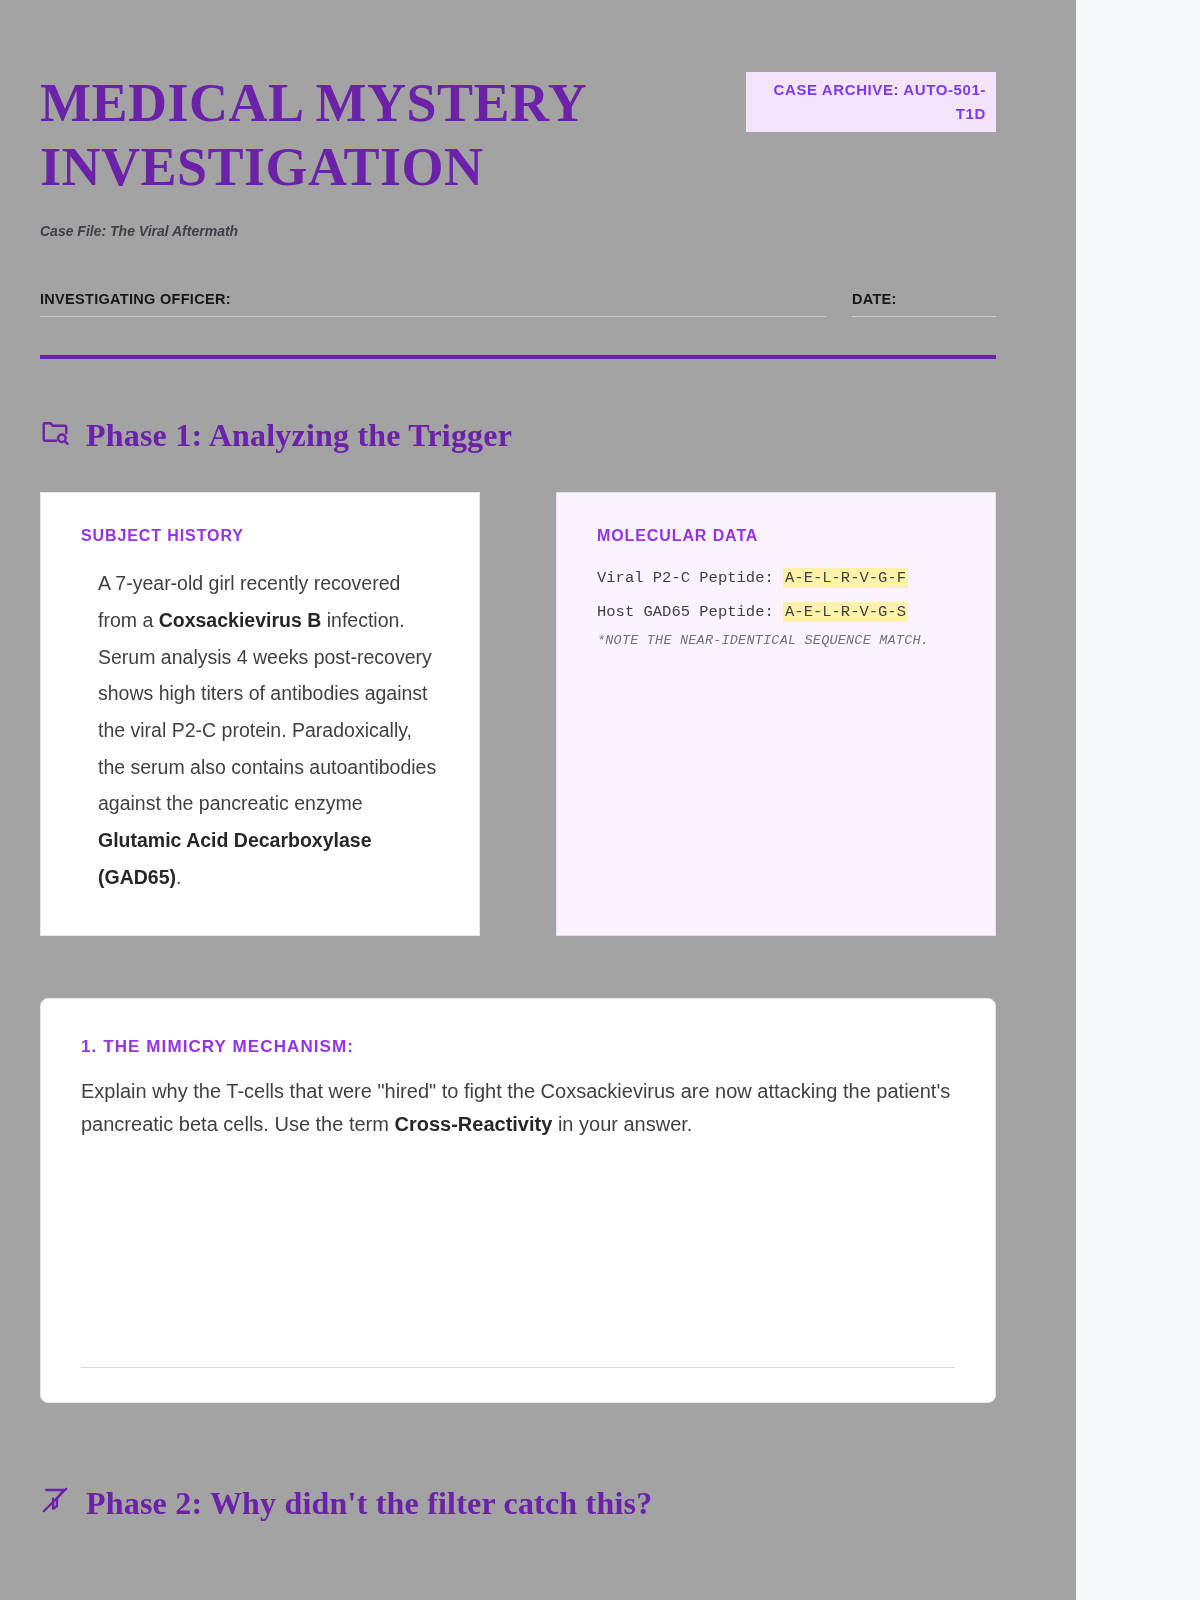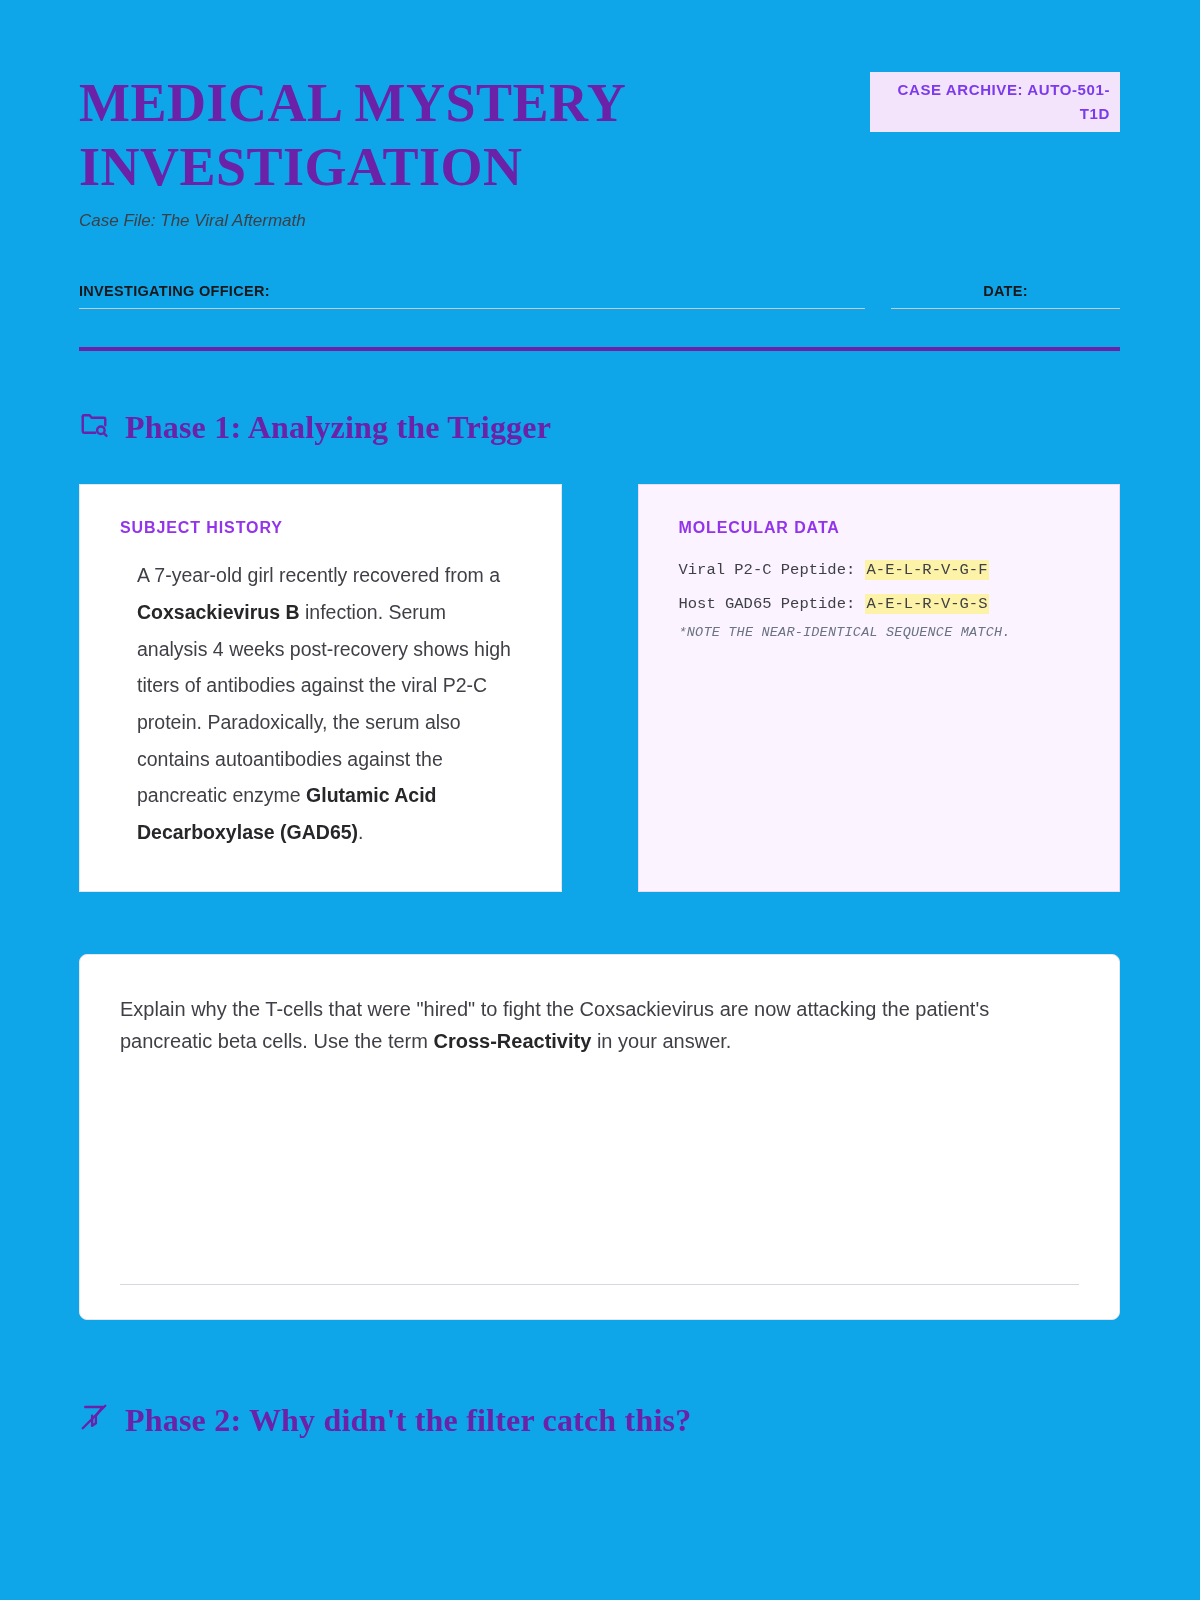--- a/index.html
+++ b/index.html
@@ -3,24 +3,24 @@
 <meta charset="utf-8">
 <style>
   * { box-sizing: border-box; }
   html, body {
     margin: 0;
     padding: 0;
     background: #f7f8fb;
     font-family: "Liberation Sans", sans-serif;
   }
   .page {
-    width: 1200px;
+    width: 1076px;
     min-height: 1600px;
-    background: #0ea5e9;
-    padding: 72px 80px 0 79px;
+    background: #a3a3a3;
+    padding: 72px 80px 0 40px;
     position: relative;
   }
 
   
   .header {
     display: flex;
     align-items: flex-start;
     justify-content: space-between;
   }
   .title-block { max-width: 640px; }
@@ -28,23 +28,24 @@
     font-family: "Liberation Serif", serif;
     font-weight: bold;
     font-size: 54px;
     line-height: 1.18;
     letter-spacing: 0.5px;
     color: #6b21a8;
     margin: 0;
   }
   .subtitle {
     font-style: italic;
-    font-size: 17px;
-    color: #3f3f46;
-    margin-top: 12px;
+    font-size: 14px;
+    color: #3f3f46;
+    margin-top: 24px;
+    font-weight: bold;
   }
   .archive-badge {
     background: #f3e3fb;
     color: #7c3aed;
     font-weight: bold;
     font-size: 15px;
     letter-spacing: 0.6px;
     padding: 6px 10px;
     text-align: right;
     max-width: 250px;
@@ -59,21 +60,21 @@
   }
   .meta-field {
     border-bottom: 1px solid #c9c9d1;
     padding-bottom: 9px;
     font-size: 14.5px;
     font-weight: bold;
     color: #18181b;
     letter-spacing: 0.3px;
   }
   .meta-officer { flex: 0 0 786px; }
-  .meta-date { flex: 1; text-align: center; }
+  .meta-date { flex: 1; }
 
   .divider-bold {
     height: 4px;
     background: #6b21a8;
     margin-top: 38px;
   }
 
   
   .phase-heading {
     display: flex;
@@ -224,20 +225,21 @@
       </div>
       <div class="mono-line">
         <span>Host GAD65 Peptide: </span><span class="hl">A-E-L-R-V-G-S</span>
       </div>
       <div class="mono-note">*NOTE THE NEAR-IDENTICAL SEQUENCE MATCH.</div>
     </div>
 
   </div>
 
   <div class="question-card">
+    <div class="question-label">1. THE MIMICRY MECHANISM:</div>
     <div class="question-text">
       <span>Explain why the T-cells that were "hired" to fight the Coxsackievirus are now attacking the patient's pancreatic beta cells. Use the term </span><b>Cross-Reactivity</b><span> in your answer.</span>
     </div>
     <div class="answer-space"></div>
   </div>
 
   <div class="phase-heading second">
     <span class="phase-icon">
       <svg width="30" height="30" viewBox="0 0 24 24" fill="none" stroke="#6b21a8" stroke-width="1.9" stroke-linecap="round" stroke-linejoin="round">
         <path d="M5 4h14l-5.5 7v6l-3 2v-8"></path>

